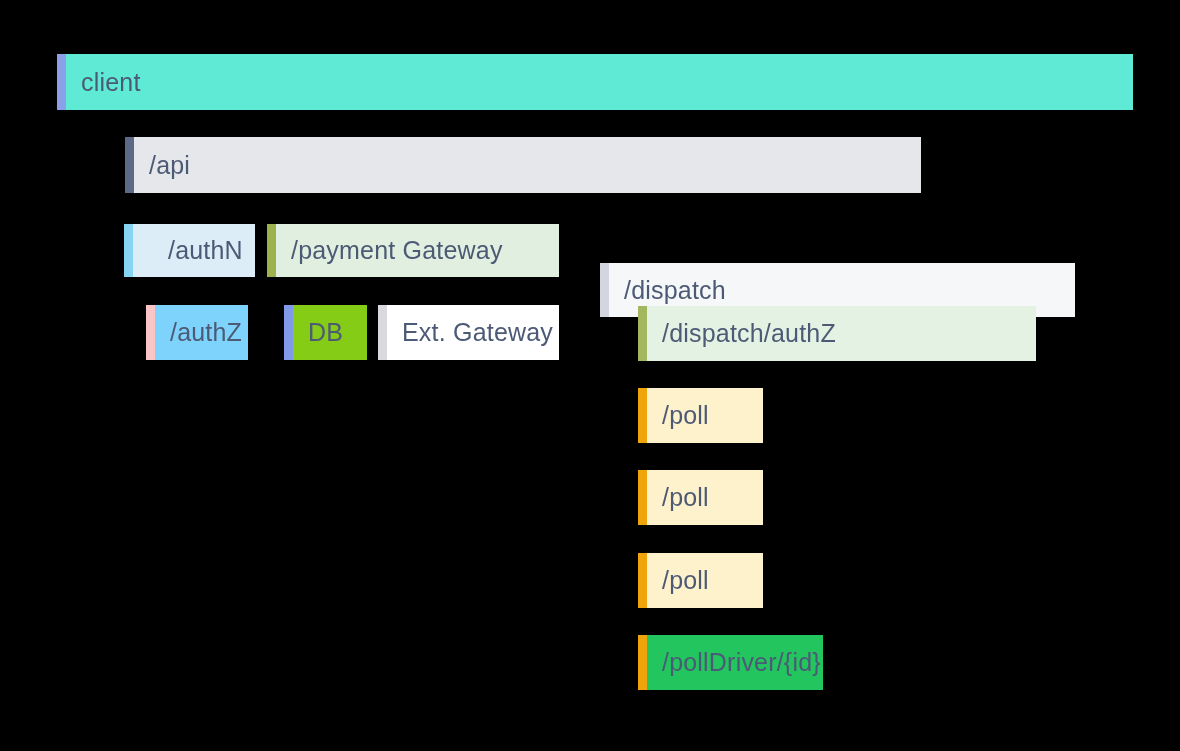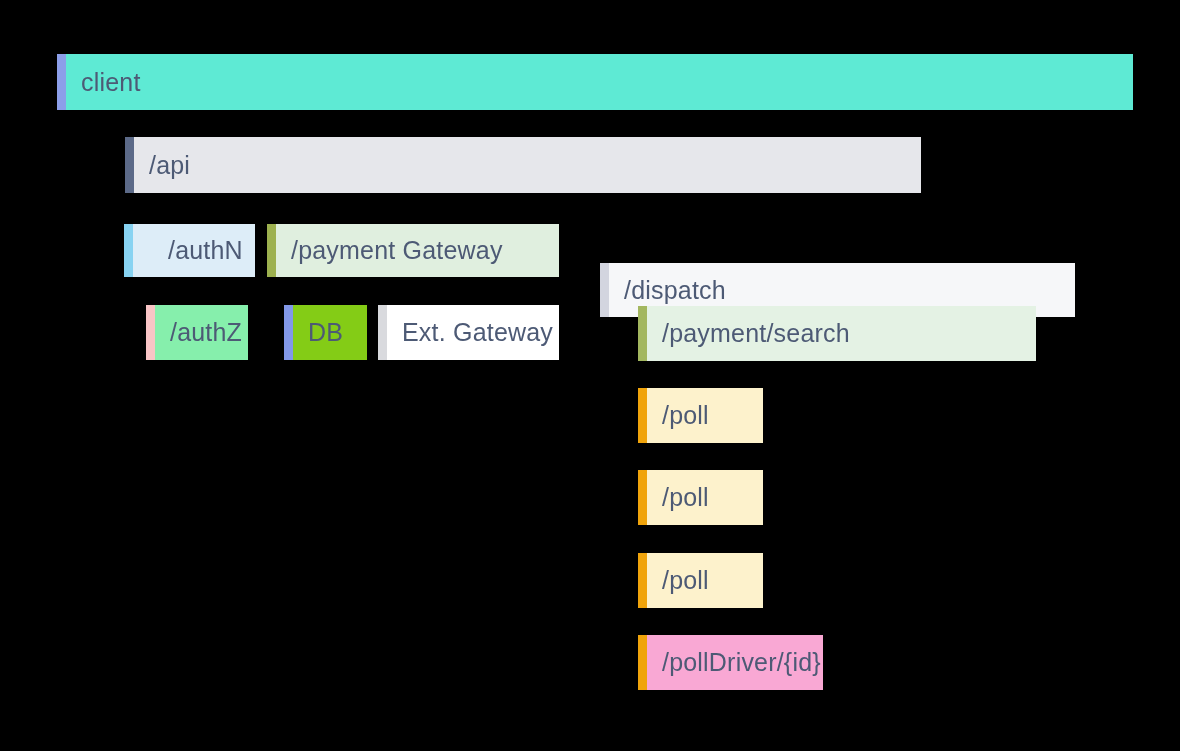--- a/index.html
+++ b/index.html
@@ -58,52 +58,52 @@
   <div class="span-bar" style="left: 267px; top: 224px; width: 292px; height: 53px; background: rgb(224, 239, 223); color: rgb(77, 90, 117);">
     <span class="span-accent" style="background: rgb(157, 177, 79);"></span>
     <span class="span-label">/payment Gateway</span>
   </div>
 
   <div class="span-bar" style="left: 600px; top: 223px; width: 475px; height: 54px; background: rgb(246, 247, 249); color: rgb(77, 90, 117); margin-top: 40px;">
     <span class="span-accent" style="background: rgb(211, 213, 223);"></span>
     <span class="span-label">/dispatch</span>
   </div>
 
-  <div class="span-bar" style="left: 146px; top: 305px; width: 102px; height: 55px; background: #86efac; color: rgb(77, 90, 117);">
+  <div class="span-bar" style="left: 146px; top: 305px; width: 102px; height: 55px; background: #7dd3fc; color: rgb(77, 90, 117);">
     <span class="span-accent" style="background: rgb(249, 197, 198);"></span>
     <span class="span-label">/authZ</span>
   </div>
 
   <div class="span-bar" style="left: 284px; top: 305px; width: 83px; height: 55px; background: #84cc16; color: rgb(77, 90, 117);">
     <span class="span-accent" style="background: rgb(130, 152, 232);"></span>
     <span class="span-label">DB</span>
   </div>
 
   <div class="span-bar" style="left: 378px; top: 305px; width: 181px; height: 55px; background: rgb(255, 255, 255); color: rgb(77, 90, 117);">
     <span class="span-accent" style="background: rgb(217, 218, 222);"></span>
     <span class="span-label">Ext. Gateway</span>
   </div>
 
   <div class="span-bar" style="left: 638px; top: 306px; width: 398px; height: 55px; background: rgb(228, 242, 228); color: rgb(77, 90, 117);">
     <span class="span-accent" style="background: rgb(163, 183, 95);"></span>
-    <span class="span-label">/payment/search</span>
+    <span class="span-label">/dispatch/authZ</span>
   </div>
 
   <div class="span-bar" style="left: 638px; top: 388px; width: 125px; height: 55px; background: rgb(253, 242, 204); color: rgb(77, 90, 117);">
     <span class="span-accent" style="background: rgb(240, 164, 11);"></span>
     <span class="span-label">/poll</span>
   </div>
 
   <div class="span-bar" style="left: 638px; top: 470px; width: 125px; height: 55px; background: rgb(253, 242, 204); color: rgb(77, 90, 117);">
     <span class="span-accent" style="background: rgb(240, 164, 11);"></span>
     <span class="span-label">/poll</span>
   </div>
 
   <div class="span-bar" style="left: 638px; top: 553px; width: 125px; height: 55px; background: rgb(253, 242, 204); color: rgb(77, 90, 117);">
     <span class="span-accent" style="background: rgb(240, 164, 11);"></span>
     <span class="span-label">/poll</span>
   </div>
 
-  <div class="span-bar" style="left: 638px; top: 635px; width: 185px; height: 55px; background: #f9a8d4; color: rgb(77, 90, 117);">
+  <div class="span-bar" style="left: 638px; top: 635px; width: 185px; height: 55px; background: #22c55e; color: rgb(77, 90, 117);">
     <span class="span-accent" style="background: rgb(240, 164, 11);"></span>
     <span class="span-label">/pollDriver/{id}</span>
   </div>
 </div>
 
 </body></html>

